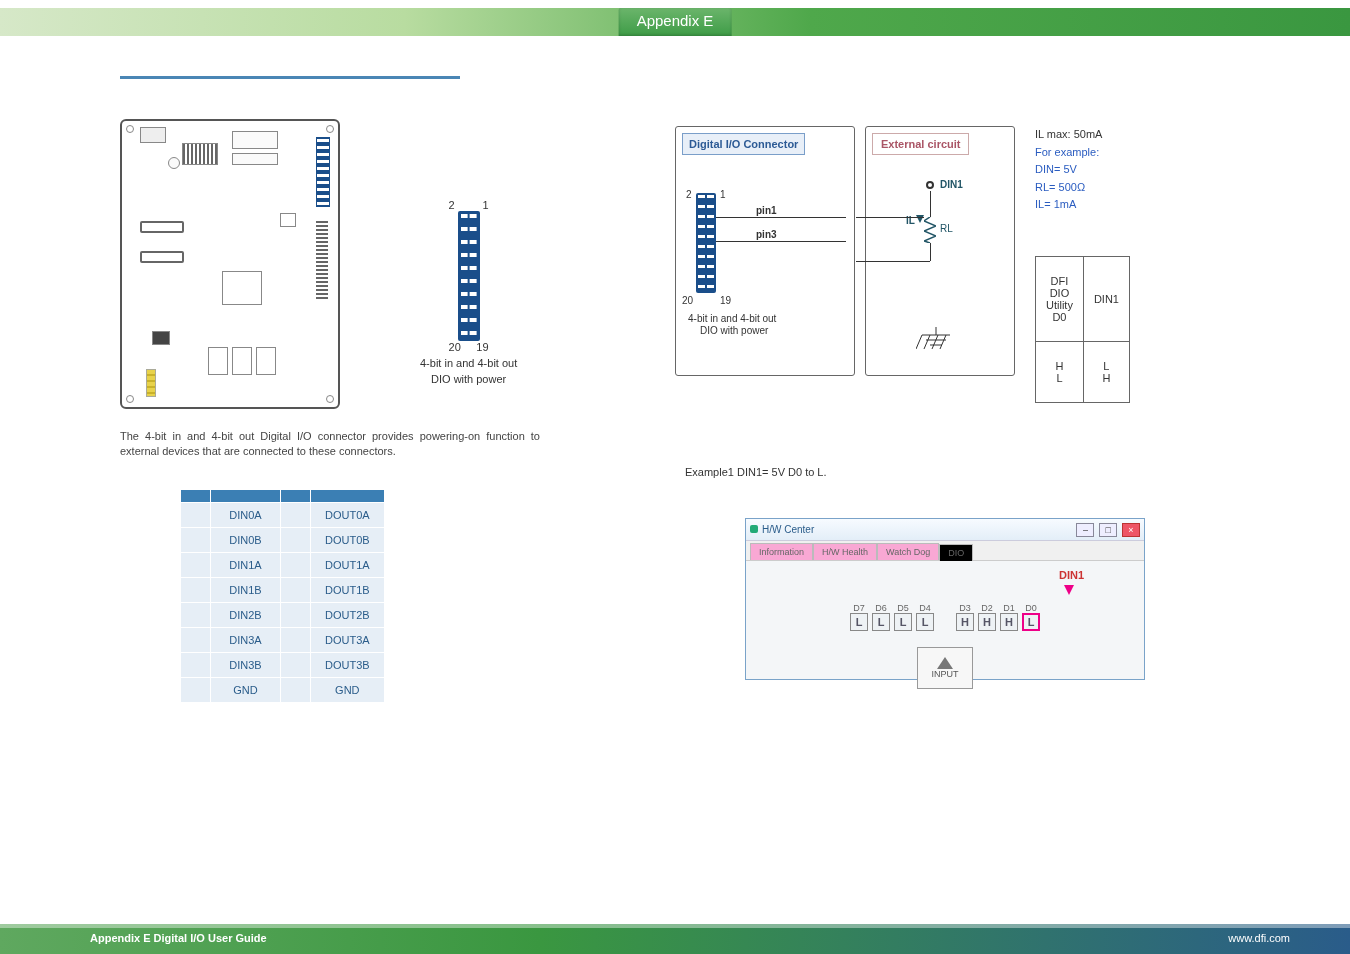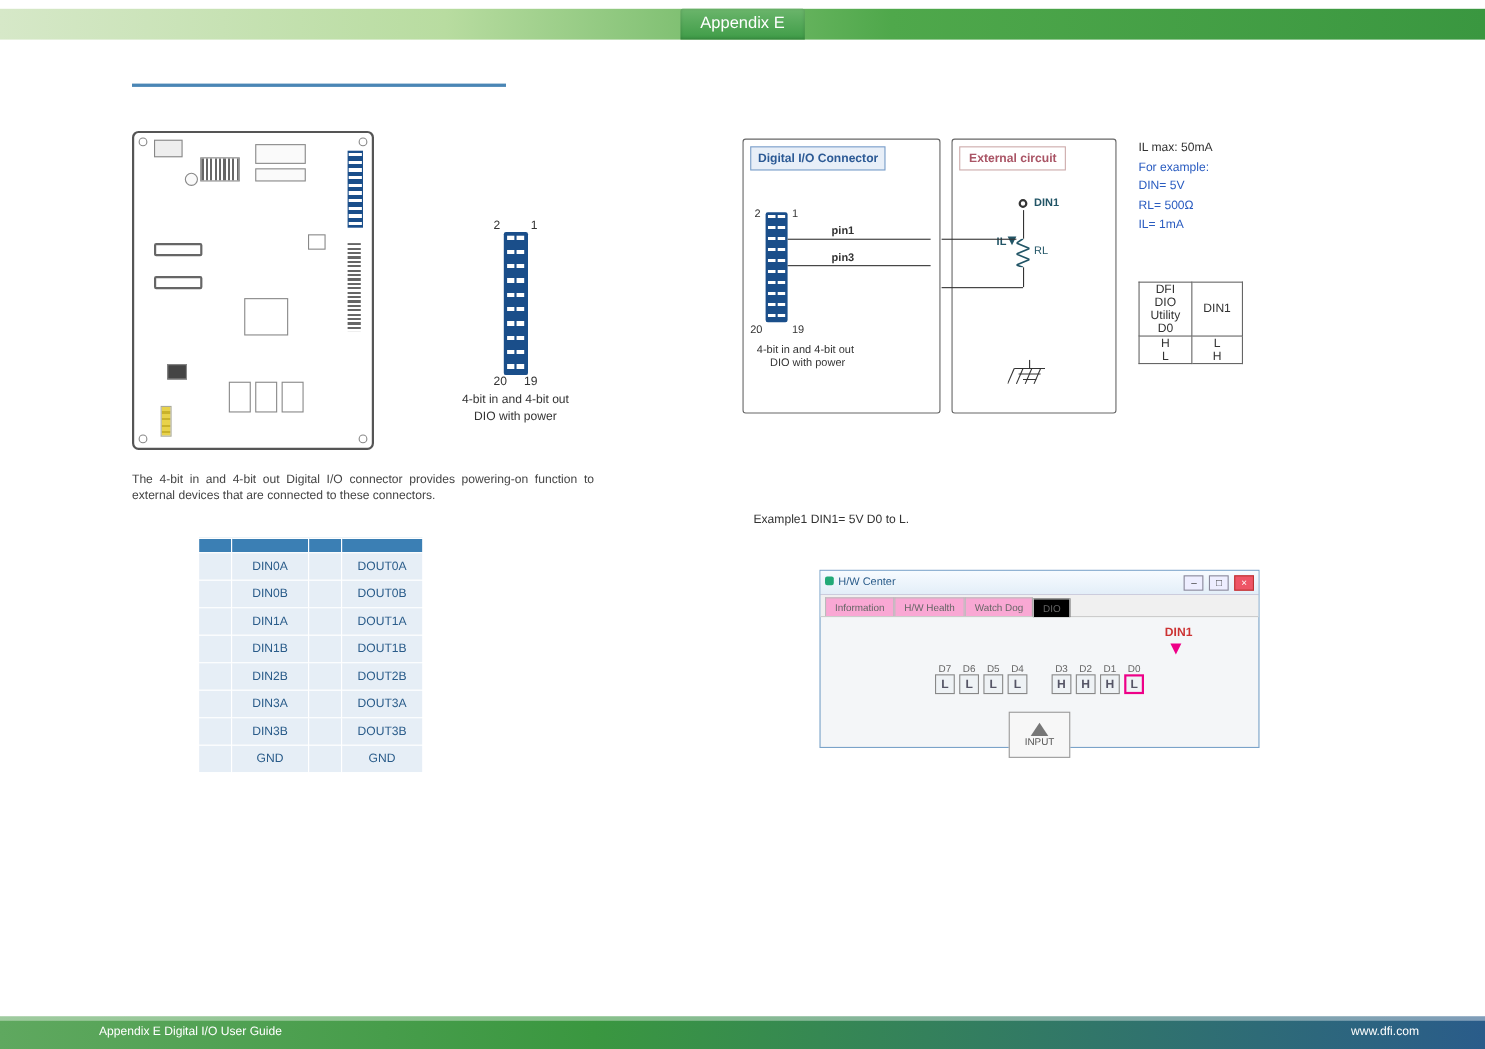--- a/index.html
+++ b/index.html
@@ -158,21 +158,21 @@
   .circuit-block .extbox .title-badge {
     border:1px solid #caa; color:#a56; font-weight:bold; padding:4px 8px; display:inline-block; font-size:11px;
   }
   .spec-text { position:absolute; left:360px; top:0; font-size:11px; line-height:1.6; }
   .spec-text .blue { color: #2a5cc0; }
   .truth-table {
     position:absolute; left:360px; top:130px;
     border-collapse: collapse; font-size:11px;
   }
   .truth-table td {
-    border: 1px solid #666; padding: 0 10px; text-align:center;
+    border: 1px solid #666; padding: 18px 10px; text-align:center;
   }
   .example-caption { font-size:11px; margin-top:70px; margin-left:10px; }
   
   .hwcenter {
     width: 400px;
     height: 162px;
     border: 1px solid #7aa3c9;
     margin-top: 40px;
     margin-left: 70px;
     position: relative;
@@ -229,21 +229,21 @@
     left: 0; right: 0;
     height: 30px;
     background: linear-gradient(to right, #5fa85f 0%, #3a9740 40%, #2a5c8a 100%);
   }
   .footer .shine {
     position:absolute; top:0; left:0; right:0; height:4px; background:rgba(255,255,255,0.4);
   }
   .footer .ftext {
     color: #fff; font-size: 11px; position:absolute; top:8px;
   }
-  .footer .ftext.left { left: 90px; }
+  .footer .ftext.left { left: 90px; font-weight: bold; }
   .footer .ftext.right { right: 60px; }
   
   .mini-hdr {
     width: 20px; height: 100px; background:#1a4e8a; position:absolute; left:20px; top:66px; border-radius:2px;
   }
   .mini-hdr::before, .mini-hdr::after {
     content:""; position:absolute; inset:2px;
     background: repeating-linear-gradient(to bottom, #fff 0 3px, #1a4e8a 3px 10px);
   }
   .mini-hdr::before { clip-path: inset(0 9px 0 0); }

